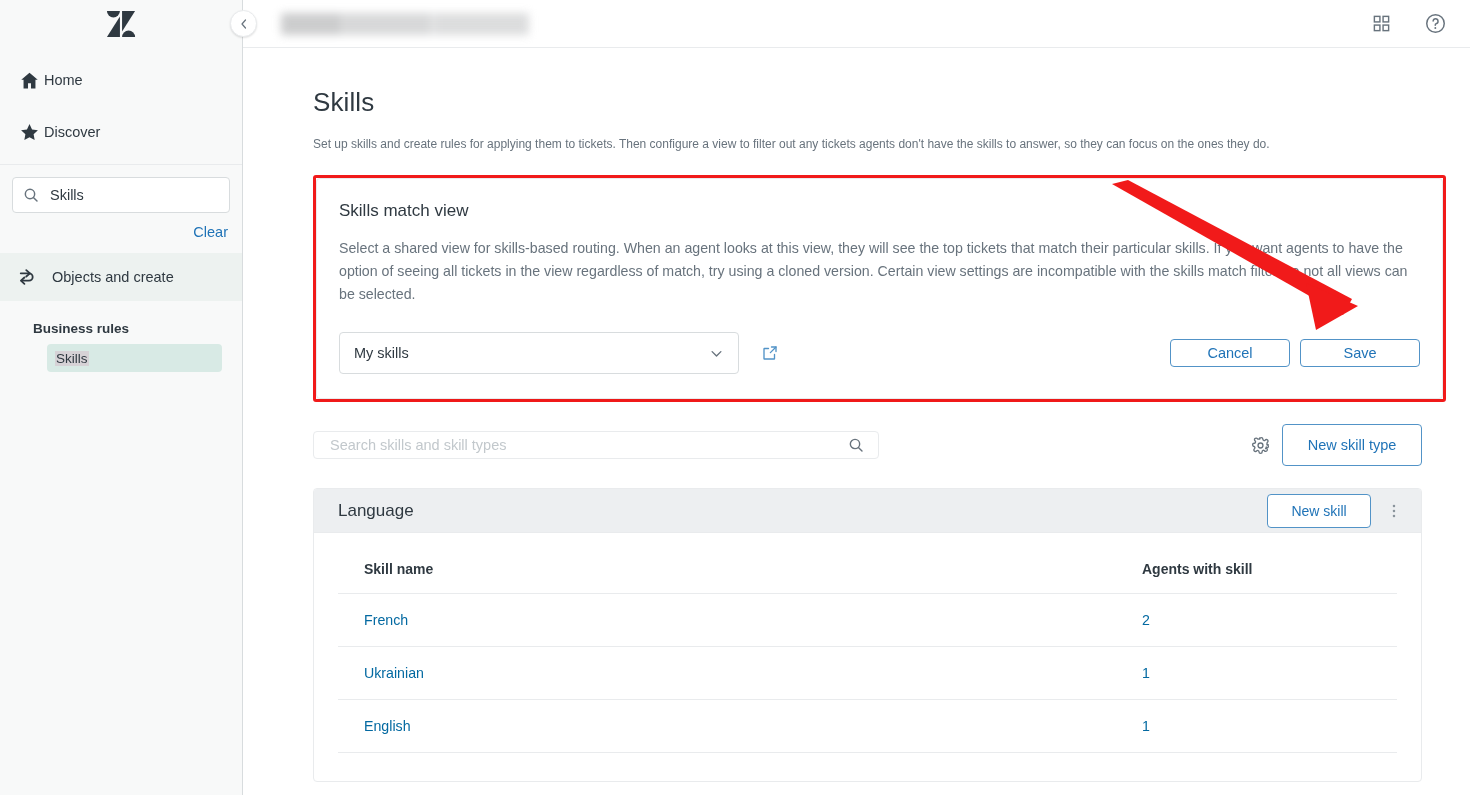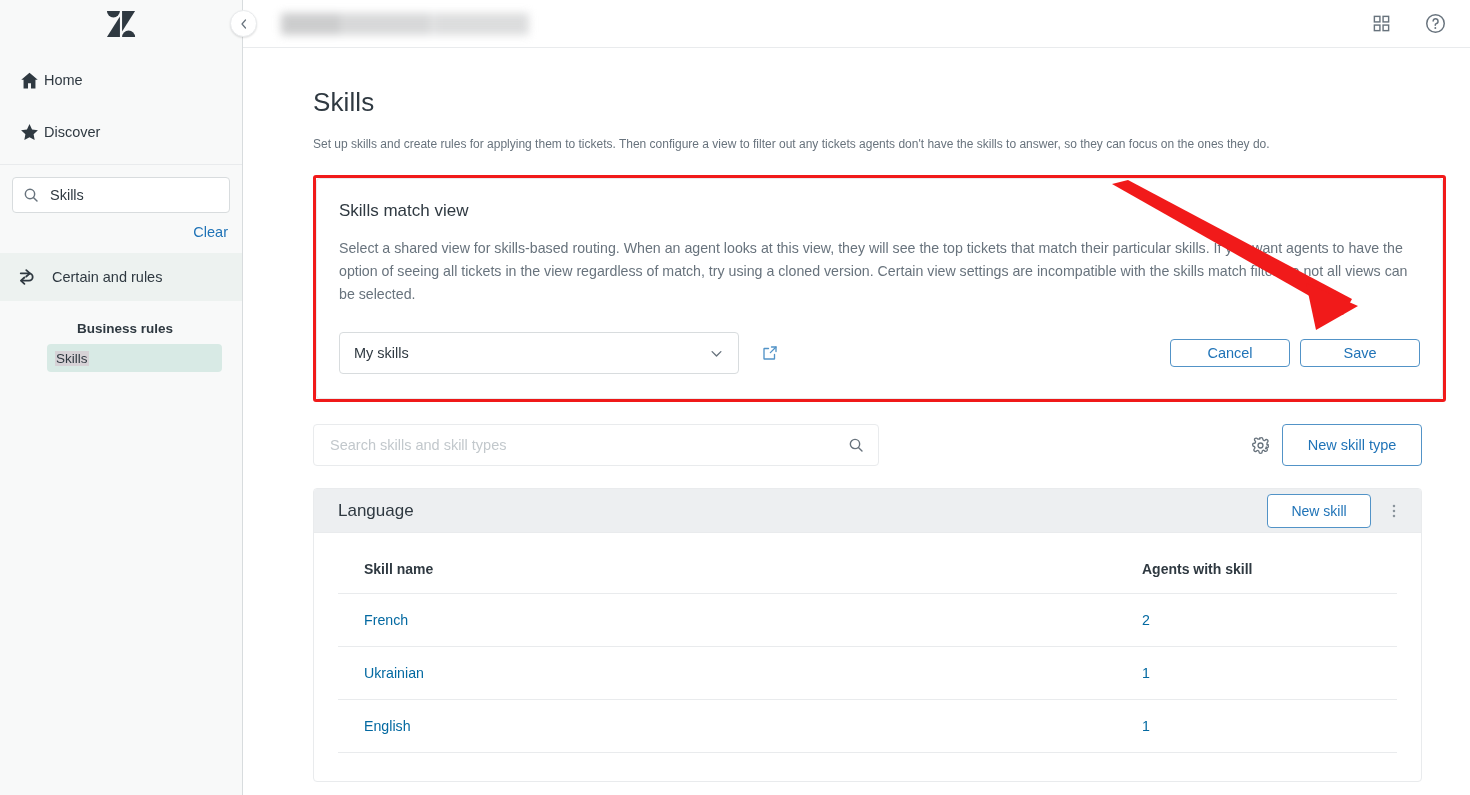--- a/index.html
+++ b/index.html
@@ -81,21 +81,21 @@
     height: 48px;
     padding-left: 14px;
     background: #edf2f0;
     cursor: pointer;
   }
   .objects-row .nav-ico { width: 30px; flex: 0 0 30px; display:flex; align-items:center; justify-content:center; }
   .objects-row .nav-label { font-size: 14.5px; color: #2f3941; margin-left: 8px; font-weight: 400; }
 
   .group-title {
     font-size: 13.5px; font-weight: bold; color: #2f3941;
-    padding: 20px 0 8px 77px;
+    padding: 20px 0 8px 33px;
   }
   .sub-item {
     margin: 0 20px 0 47px;
     height: 28px;
     display: flex; align-items: center;
     padding-left: 8px;
     border-radius: 4px;
     font-size: 13.5px;
     cursor: pointer;
   }
@@ -199,21 +199,21 @@
     cursor: pointer;
     font-family: "Liberation Sans", sans-serif;
   }
 
   
   .tools-row {
     display: flex; align-items: center;
     margin-top: 22px; margin-right: 24px;
   }
   .skill-search {
-    width: 566px; height: 42px;
+    width: 566px; height: 28px;
     border: 1px solid #e9ebed;
     border-radius: 4px;
     display: flex; align-items: center;
     padding: 0 14px;
     background: #fff;
   }
   .skill-search input {
     border: 0; outline: 0; flex: 1;
     font-size: 14.5px; color: #2f3941;
     font-family: "Liberation Sans", sans-serif;
@@ -344,21 +344,21 @@
     </div>
 
     <div class="objects-row">
       <span class="nav-ico">
         <svg width="22" height="22" viewBox="0 0 24 24" fill="none" stroke="#2f3941" stroke-width="2" stroke-linecap="round" stroke-linejoin="round">
           <path d="M3 8h9a4 4 0 0 1 0 8H4"></path>
           <polyline points="9 4.5 13 8 9 11.5"></polyline>
           <polyline points="7 12.5 3.2 16 7 19.5"></polyline>
         </svg>
       </span>
-      <span class="nav-label">Certain and rules</span>
+      <span class="nav-label">Objects and create</span>
     </div>
 
     <div class="group-title">Business rules</div>
 
     <div class="sub-item selected">
       <span class="sel-text">Skills</span>
     </div>
 
     <div class="collapse-btn">
       <svg width="12" height="12" viewBox="0 0 24 24" fill="none" stroke="#68737d" stroke-width="2.4" stroke-linecap="round" stroke-linejoin="round">

